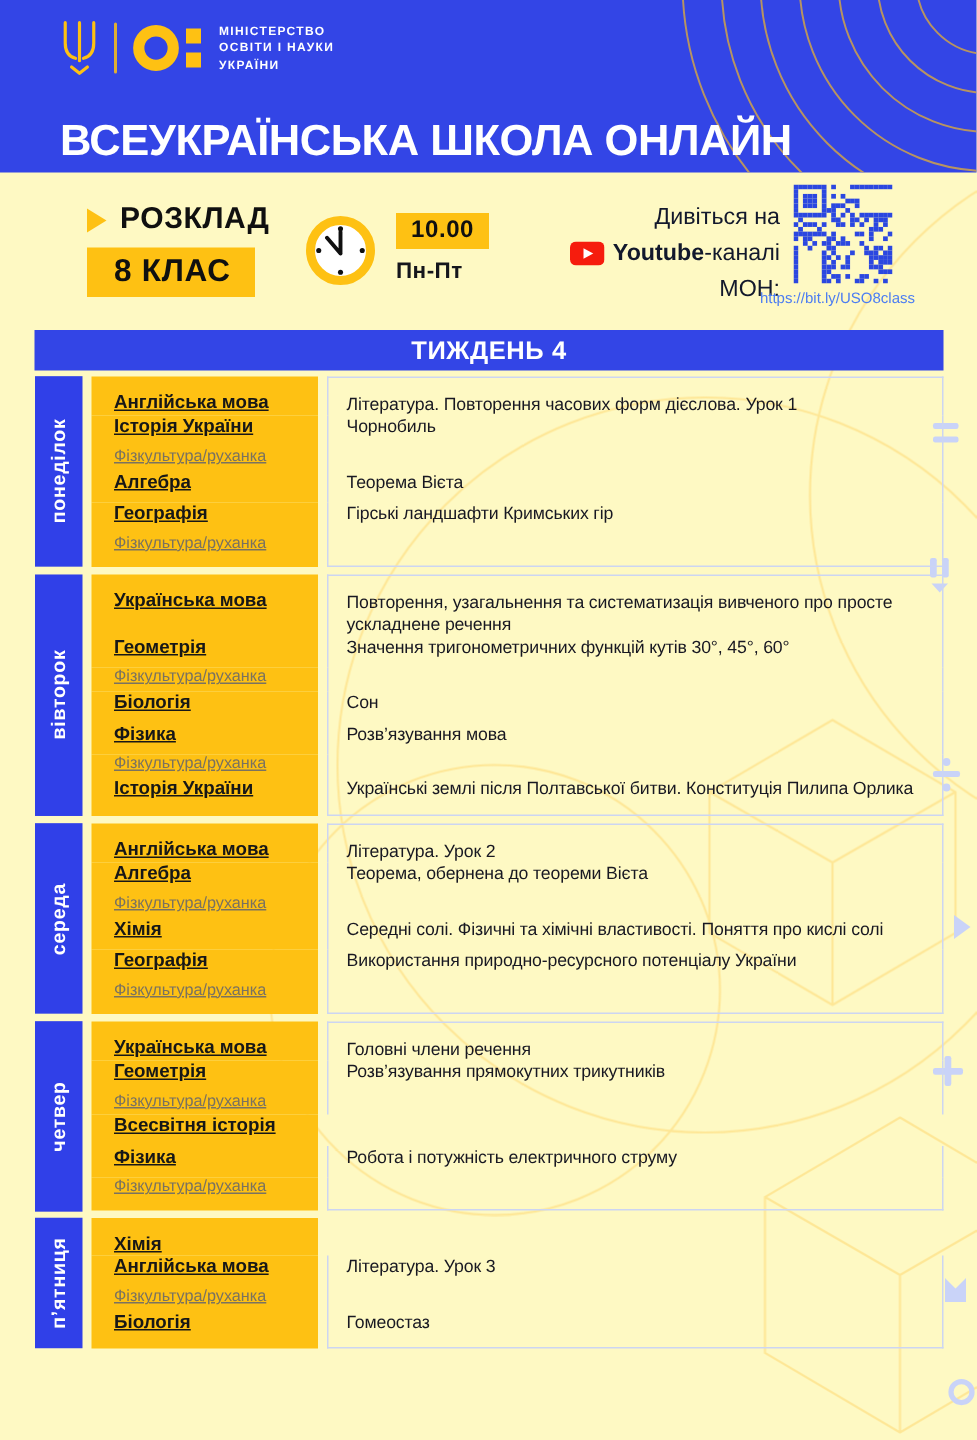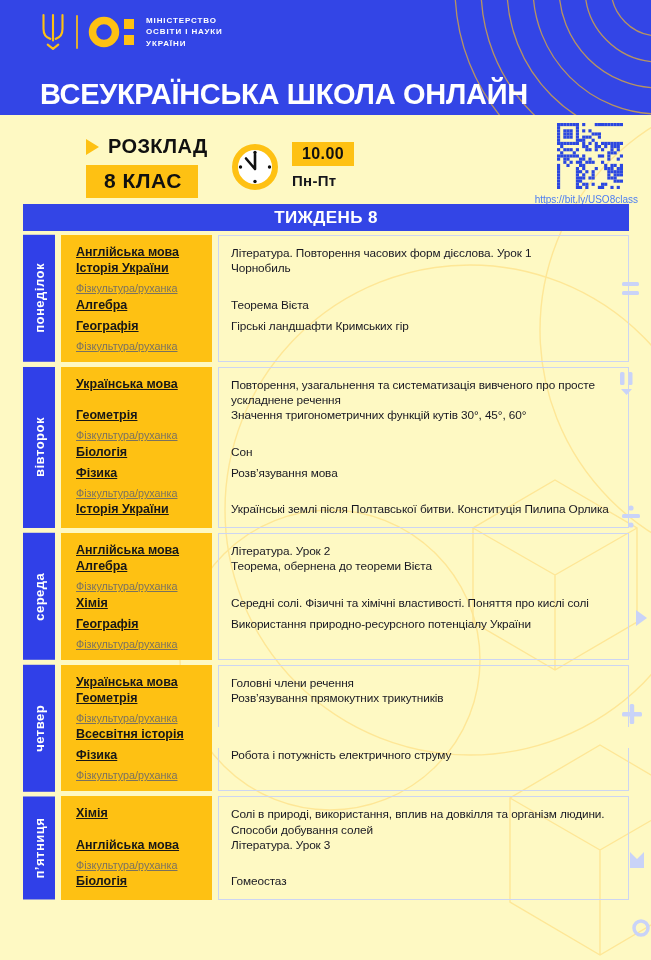--- a/index.html
+++ b/index.html
@@ -13,21 +13,21 @@
   .hdr{position:relative;height:115px;background:#3345e6;z-index:1;overflow:hidden;}
   .hdr-arcs{position:absolute;right:0;top:0;}
   .brand{position:absolute;left:40px;top:13px;display:flex;align-items:center;gap:10px;}
   .brand-sep{width:2px;height:34px;background:#fec113;opacity:.85;border-radius:1px;}
   .ministry{color:#ffffff;font-size:8px;font-weight:bold;letter-spacing:.9px;line-height:1.45;text-transform:uppercase;}
   .title{
     position:absolute;left:40px;bottom:4px;margin:0;color:#ffffff;
     font-size:29px;font-weight:800;letter-spacing:-.3px;white-space:nowrap;
   }
   
-  .infobar{position:relative;height:89px;z-index:1;margin-left:28px;}
+  .infobar{position:relative;height:105px;z-index:1;}
   .sched{position:absolute;left:58px;top:20px;}
   .sched-row{display:flex;align-items:center;gap:9px;}
   .arrow{width:0;height:0;border-style:solid;border-width:8px 0 8px 13px;border-color:transparent transparent transparent #fec113;}
   .sched-word{font-size:20px;font-weight:800;color:#101010;letter-spacing:.4px;}
   .class-badge{display:inline-block;margin-top:7px;background:#fec113;color:#101010;font-size:21px;font-weight:800;padding:4px 16px 5px 18px;letter-spacing:.5px;}
   .timeb{position:absolute;left:202px;top:27px;display:flex;align-items:flex-start;gap:12px;}
   .time-badge{background:#fec113;color:#101010;font-size:16px;font-weight:800;padding:3px 10px;letter-spacing:.4px;text-align:right;}
   .dr{margin-top:6px;font-size:15px;font-weight:bold;color:#15161c;letter-spacing:.3px;}
   .watch{position:absolute;left:320px;top:18px;width:200px;text-align:right;color:#12182c;font-size:15.5px;line-height:1.55;}
   .watch b{font-weight:800;}
@@ -160,20 +160,31 @@
         <circle cx="25" cy="39.5" r="1.7" fill="#101010"></circle>
           <circle cx="10.5" cy="25" r="1.7" fill="#101010"></circle>
         <path d="M25 27 L16 16.5 M25 27 L25 12.5" fill="none" stroke="#101010" stroke-width="2.6" stroke-linecap="round"></path>
       </svg>
       <div>
         <div class="time-badge">10.00</div>
         <div class="dr">Пн-Пт</div>
       </div>
     </div>
 
+    <div class="watch">
+      <div>Дивіться на</div>
+      <div class="ytline">
+        <svg width="23" height="16" viewBox="0 0 23 16">
+          <rect x="0" y="0" width="23" height="16" rx="4" fill="#f61c0d"></rect>
+          <path d="M9 4.5 L15.5 8 L9 11.5 Z" fill="#ffffff"></path>
+        </svg>
+        <span><b>Youtube</b><span>-каналі</span></span>
+      </div>
+      <div>МОН:</div>
+    </div>
 
     <svg class="qr" id="qr" width="66" height="66" viewBox="0 0 63 63">
         <g fill="#2b47e0">
           <rect x="0" y="0" width="3" height="3"></rect>
           <rect x="3" y="0" width="3" height="3"></rect>
           <rect x="6" y="0" width="3" height="3"></rect>
           <rect x="9" y="0" width="3" height="3"></rect>
           <rect x="12" y="0" width="3" height="3"></rect>
           <rect x="15" y="0" width="3" height="3"></rect>
           <rect x="18" y="0" width="3" height="3"></rect>
@@ -351,21 +362,21 @@
           <rect x="27" y="60" width="3" height="3"></rect>
           <rect x="39" y="60" width="3" height="3"></rect>
           <rect x="42" y="60" width="3" height="3"></rect>
           <rect x="51" y="60" width="3" height="3"></rect>
           <rect x="57" y="60" width="3" height="3"></rect>
         </g>
       </svg>
     <a class="lnk">https://bit.ly/USO8class</a>
   </section>
 
-  <div class="banner">ТИЖДЕНЬ 8</div>
+  <div class="banner">ТИЖДЕНЬ 4</div>
 
   <main class="sch">
 
     <section class="day">
       <div class="day-label">понеділок</div>
       <div class="lessons">
         <div class="lesson">
             <div class="subject">Англійська мова</div>
             <div class="topic">Література. Повторення часових форм дієслова. Урок 1</div>
           </div>
@@ -483,21 +494,20 @@
             <div class="topic"></div>
           </div>
       </div>
     </section>
 
     <section class="day">
       <div class="day-label">п’ятниця</div>
       <div class="lessons">
         <div class="lesson">
             <div class="subject">Хімія</div>
-            <div class="topic">Солі в природі, використання, вплив на довкілля та організм людини. Способи добування солей</div>
           </div>
         <div class="lesson">
             <div class="subject">Англійська мова</div>
             <div class="topic">Література. Урок 3</div>
           </div>
         <div class="lesson activity">
             <div class="subject">Фізкультура/руханка</div>
             <div class="topic"></div>
           </div>
         <div class="lesson">

